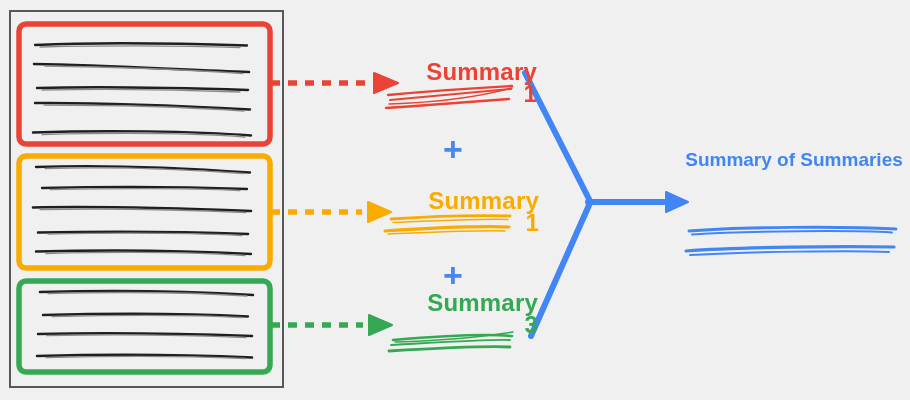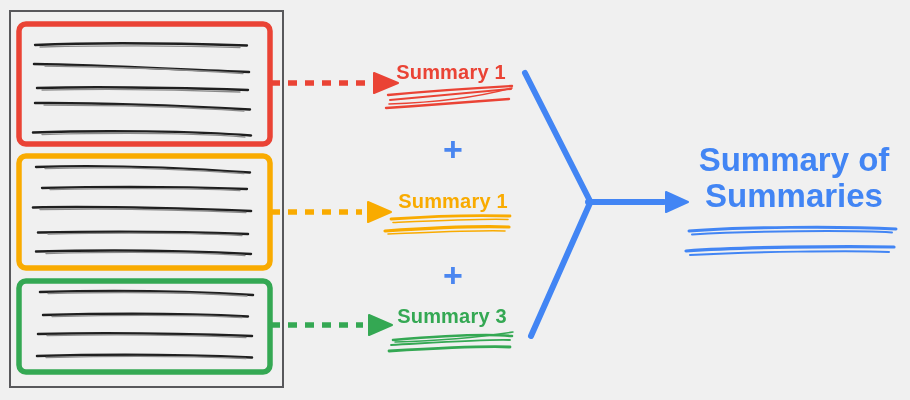--- a/index.html
+++ b/index.html
@@ -7,47 +7,48 @@
     position:relative;
     width:910px;height:400px;
     background:#f0f0f0;
     overflow:hidden;
     font-family:"Liberation Sans", sans-serif;
   }
   .stage svg{position:absolute;left:0;top:0;}
   .label{
     position:absolute;
     width:118px;
-    text-align:center;
-    font-size:20px;
+    text-align:right;
+    font-size:24px;
     font-weight:700;
     line-height:22px;
     letter-spacing:0.2px;
+    margin-left:27px;
   }
   .label.s1{left:392px;top:61px;color:#EA4335;}
   .label.s2{left:394px;top:190px;color:#F9AB00;}
-  .label.s3{left:393px;top:305px;color:#34A853;}
+  .label.s3{left:393px;top:292px;color:#34A853;}
   .plus{
     position:absolute;
     width:44px;
     text-align:center;
     color:#4a86f0;
     font-size:34px;
     font-weight:700;
     line-height:34px;
   }
   .plus.p1{left:431px;top:132px;}
   .plus.p2{left:431px;top:258px;}
   .output-label{
     position:absolute;
     left:680px;top:142px;
     width:228px;
     text-align:center;
     color:#4285F4;
-    font-size:33px;
+    font-size:19px;
     font-weight:700;
     line-height:36px;
   }
 </style>
 </head>
 <body>
 
 <div class="stage">
 
   <svg width="910" height="400" viewBox="0 0 910 400">

